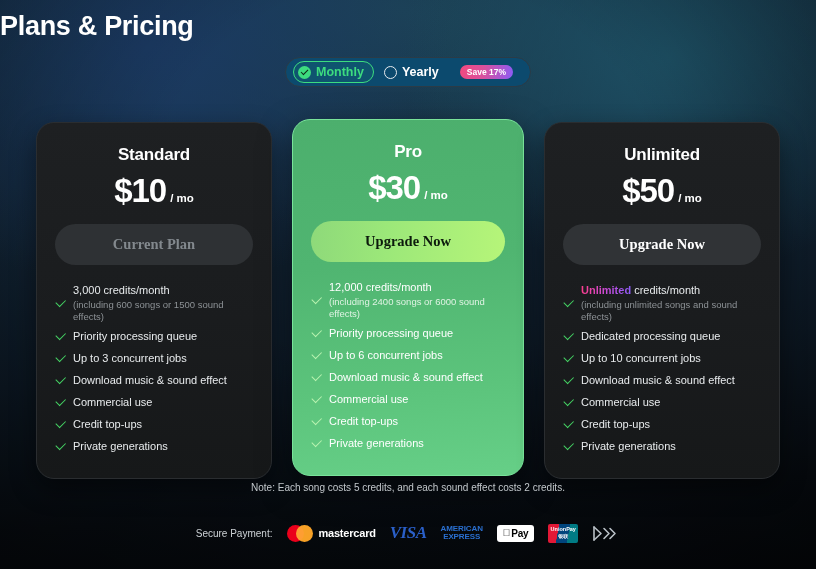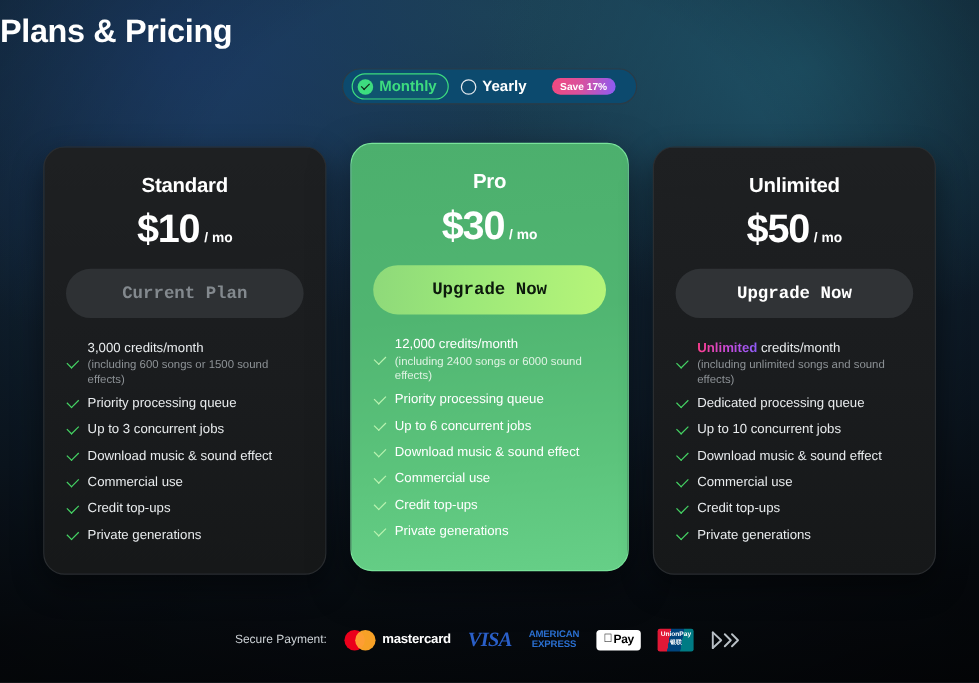--- a/index.html
+++ b/index.html
@@ -167,21 +167,21 @@
   }
   .card.pro .per { color: #ffffff; }
 
   .cta {
     display: block;
     width: 100%;
     margin-top: 17px;
     height: 41px;
     border-radius: 999px;
     border: none;
-    font-family: Liberation Mono, monospace;
+    font-family: Liberation Serif, serif;
     font-size: 14.5px;
     font-weight: bold;
     cursor: pointer;
   }
   .cta.disabled {
     background: #2e3134;
     color: #83898e;
     cursor: default;
   }
   .cta.solid-dark {
@@ -483,20 +483,21 @@
         </div>
         <div class="feat">
           <span class="check"></span>
           <span class="feat-text">Private generations</span>
         </div>
       </div>
     </div>
 
   </div>
 
+  <div class="note">Note: Each song costs 5 credits, and each sound effect costs 2 credits.</div>
 
   <div class="pay-row">
     <span class="pay-label">Secure Payment:</span>
 
     <span class="logo">
       <span class="mc">
         <span class="mc-marks">
             <i class="l"></i>
             <i class="r"></i>
           </span>

